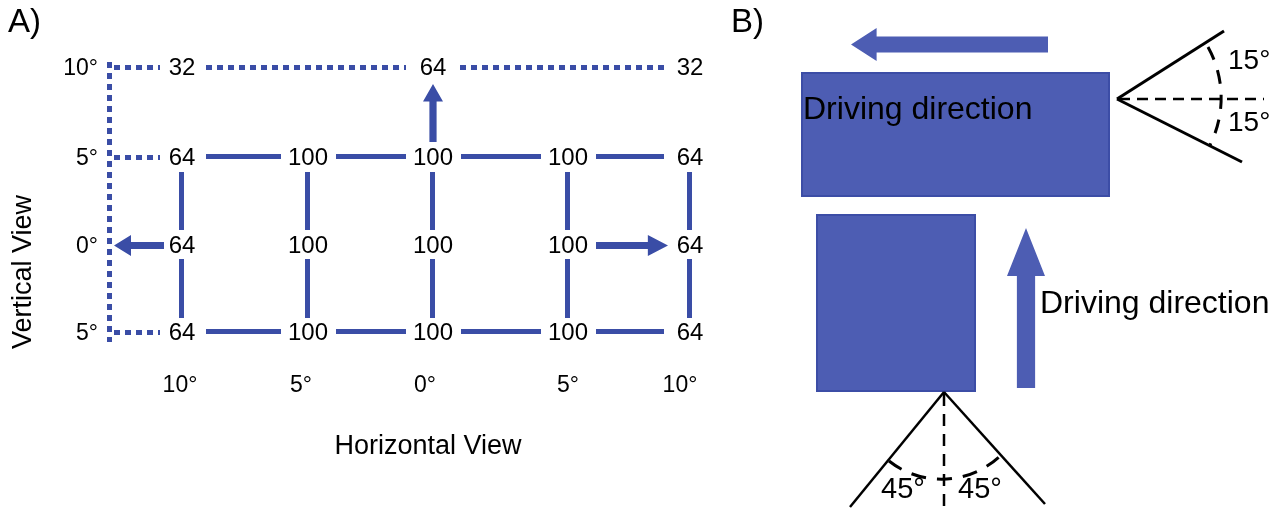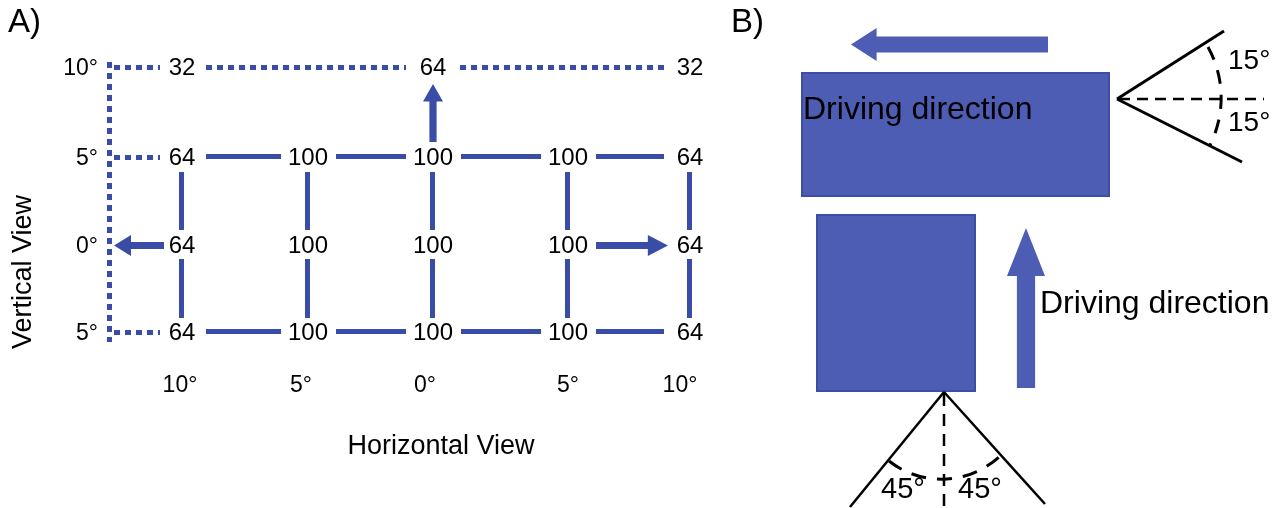--- a/index.html
+++ b/index.html
@@ -43,21 +43,21 @@
 </style>
 </head>
 <body>
 
 <div id="stage">
 
   <div class="abs panel-label" style="left:8px;top:2px;">A)</div>
 
   <div class="abs axis-title" style="left:22px;top:272px;transform:translate(-50%,-50%) rotate(-90deg);white-space:nowrap;">Vertical View</div>
 
-  <div class="abs axis-title" style="left:331px;top:430px;width:220px;text-align:center;">Horizontal View</div>
+  <div class="abs axis-title" style="left:318px;top:430px;width:220px;text-align:center;">Horizontal View</div>
 
   <div class="ytick" style="top:53px;">10°</div>
   <div class="ytick" style="top:143px;">5°</div>
   <div class="ytick" style="top:231px;">0°</div>
   <div class="ytick" style="top:318px;">5°</div>
 
   <div class="xtick" style="left:150px;top:370px;">10°</div>
   <div class="xtick" style="left:271px;top:370px;">5°</div>
   <div class="xtick" style="left:395px;top:370px;">0°</div>
   <div class="xtick" style="left:538px;top:370px;">5°</div>

